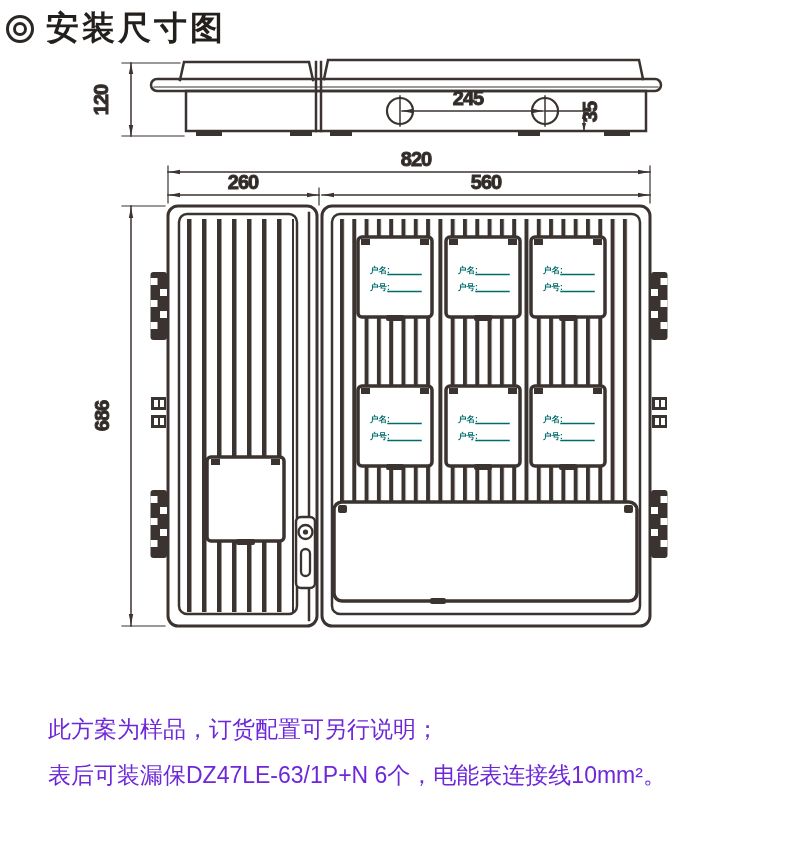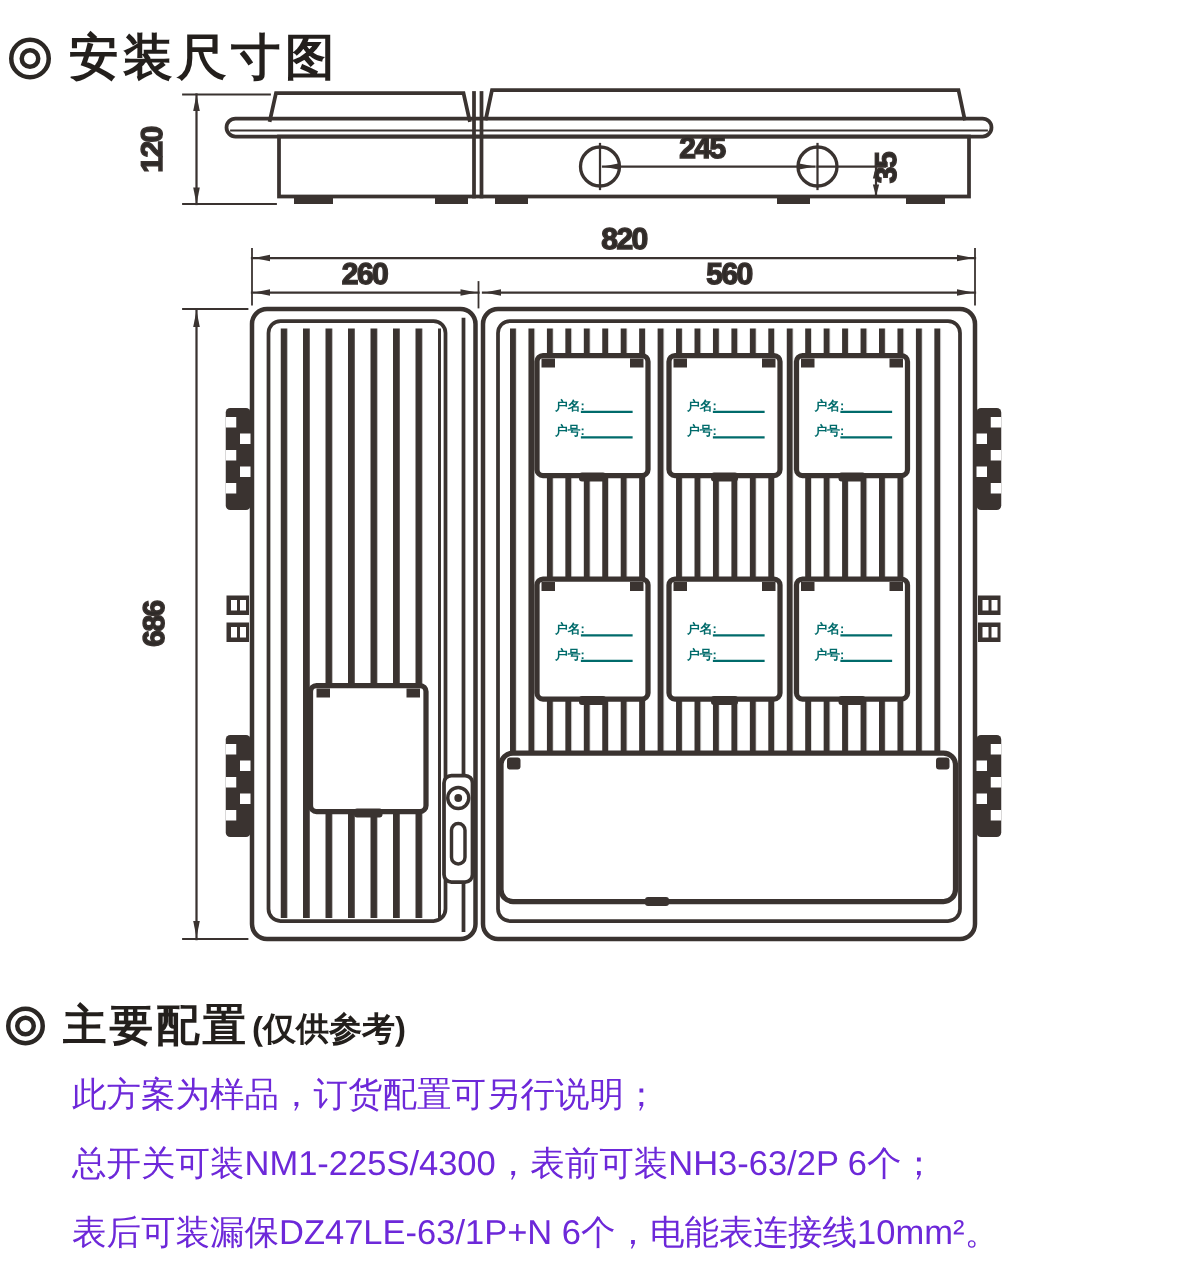--- a/index.html
+++ b/index.html
@@ -16,21 +16,21 @@
   .cfg-line{font-size:23px;line-height:46px;white-space:nowrap;color:#6d28d9;}
   svg text{font-family:"Liberation Sans",sans-serif;}
   .dim{font-size:20px;font-weight:bold;letter-spacing:-1px;fill:#2e2a28;}
   .mw{font-size:8.5px;font-weight:bold;}
 </style>
 </head>
 <body>
 
 <div class="page">
 
-  <div class="heading" style="left:6px;top:16px;">
+  <div class="heading" style="left:6px;top:6px;">
     <span class="bullseye"></span>
     <span class="t1">安装尺寸图</span>
   </div>
 
   <svg width="800" height="645" viewBox="0 0 800 645" style="position:absolute;left:0;top:0;" fill="none" stroke-linecap="square">
     <defs>
       <pattern id="ribsL" patternUnits="userSpaceOnUse" x="187" y="0" width="15" height="8">
         <rect width="4.5" height="8" fill="#3a3330"></rect>
       </pattern>
       <pattern id="ribsR" patternUnits="userSpaceOnUse" x="340" y="0" width="12.3" height="8">
@@ -268,27 +268,19 @@
         <rect x="3" y="3" width="4" height="7" fill="#fff"></rect>
         <rect x="9" y="3" width="4" height="7" fill="#fff"></rect>
     </g>
     <g transform="translate(652,415)">
       <rect width="15" height="13" fill="#3a3330"></rect>
         <rect x="3" y="3" width="4" height="7" fill="#fff"></rect>
         <rect x="9" y="3" width="4" height="7" fill="#fff"></rect>
     </g>
   </svg>
 
-  <div class="heading" style="left:4px;top:664px;">
-    <span class="bullseye" style="width:26px;height:26px;"></span>
-    <span style="display:flex;align-items:baseline;">
-      <span class="t2">主要配置</span>
-        <span class="t2sub">(仅供参考)</span>
-    </span>
-  </div>
 
   <div class="cfg-lines">
     <div class="cfg-line">此方案为样品，订货配置可另行说明；</div>
-    <div class="cfg-line">总开关可装NM1-225S/4300，表前可装NH3-63/2P 6个；</div>
     <div class="cfg-line">表后可装漏保DZ47LE-63/1P+N 6个，电能表连接线10mm²。</div>
   </div>
 
 </div>
 
 </body></html>

